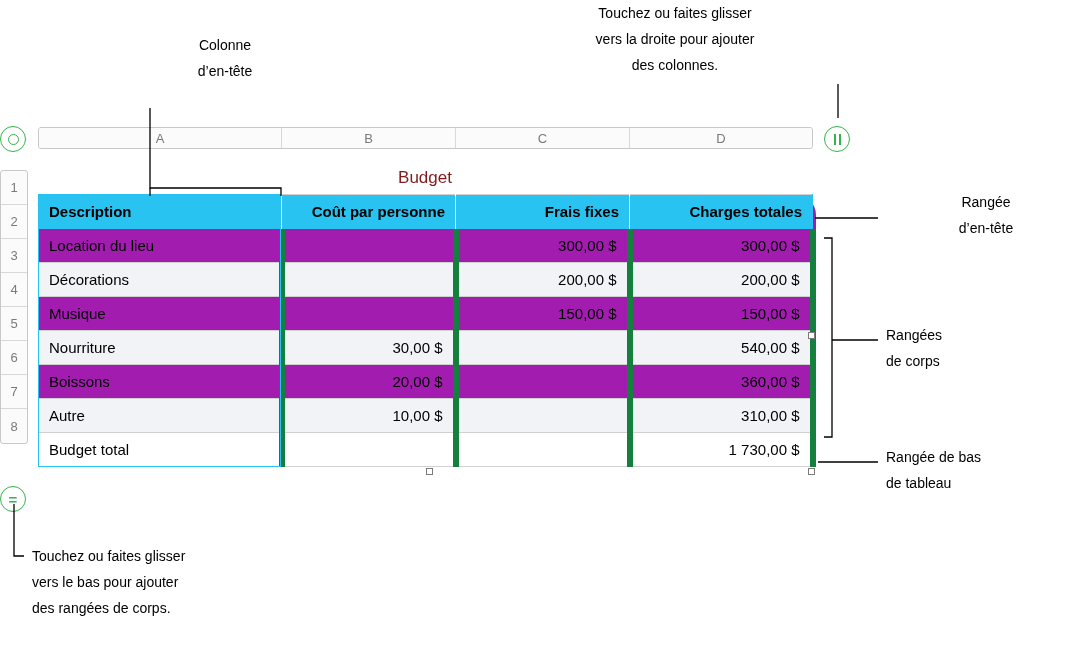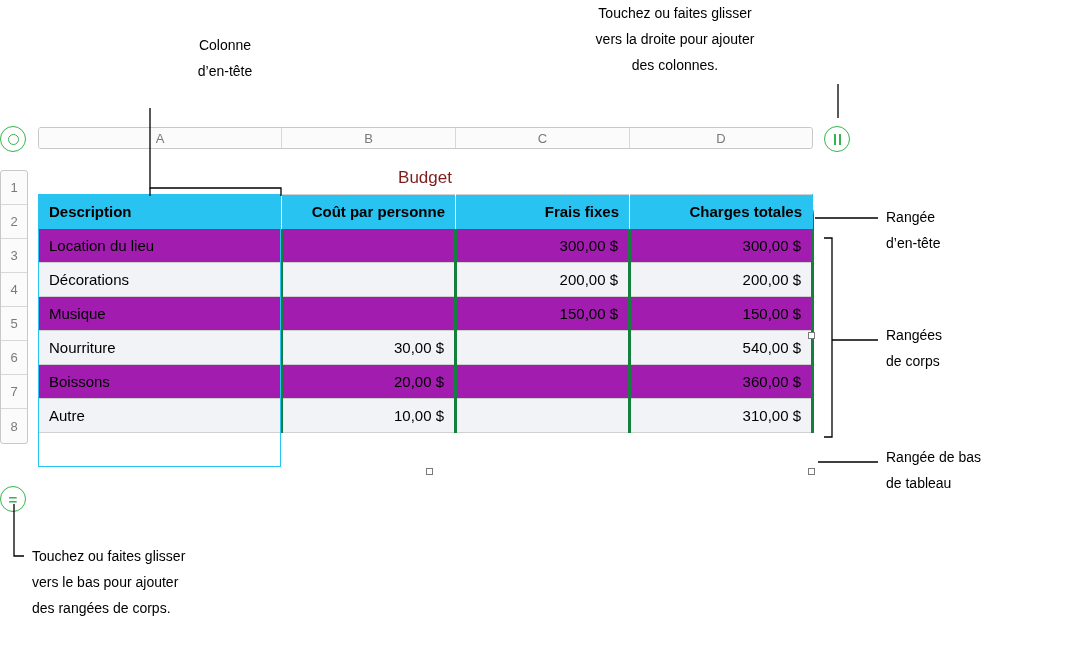--- a/index.html
+++ b/index.html
@@ -133,21 +133,21 @@
     table-layout: fixed;
     width: 774px;
     background: #a21caf;
     border-radius: 21px;
   }
   table.budget td {
     height: 34px;
     font-size: 15px;
     padding: 0 10px;
     box-sizing: border-box;
-    border-right: 3px solid #15803d;
+    border-right: 6px solid #15803d;
     border-bottom: 1px solid #d0d0d0;
   }
   table.budget tr td:first-child { border-left: 1px solid #d0d0d0; }
   table.budget tr:first-child td { border-top: 1px solid #d0d0d0; }
 
   tr.header-row td {
     background: #29c3f2;
     color: #000;
     font-weight: bold;
     border-right: 1px solid #ffffff;
@@ -192,21 +192,21 @@
 </head>
 <body>
 
 <div class="callout center" id="callout-header-column" style="left:135px; top:32px; width:180px;">Colonne
 d’en-tête</div>
 
 <div class="callout center" id="callout-add-columns" style="left:495px; top:0px; width:360px;">Touchez ou faites glisser
 vers la droite pour ajouter
 des colonnes.</div>
 
-<div class="callout right" id="callout-header-row" style="left:886px; top:204px; width:200px;">Rangée
+<div class="callout right" id="callout-header-row" style="left:886px; top:189px; width:200px;text-align:center;">Rangée
 d’en-tête</div>
 
 <div class="callout right" id="callout-body-rows" style="left:886px; top:322px; width:200px;">Rangées
 de corps</div>
 
 <div class="callout right" id="callout-footer-row" style="left:886px; top:444px; width:200px;">Rangée de bas
 de tableau</div>
 
 <div class="callout" id="callout-add-rows" style="left:32px; top:543px; width:400px;">Touchez ou faites glisser
 vers le bas pour ajouter
@@ -292,20 +292,26 @@
         <td class="num">20,00 $</td>
         <td class="num"></td>
         <td class="num">360,00 $</td>
       </tr>
       <tr class="alt">
         <td class="name">Autre</td>
         <td class="num">10,00 $</td>
         <td class="num"></td>
         <td class="num">310,00 $</td>
       </tr>
+      <tr class="footer-row">
+        <td class="name">Budget total</td>
+        <td class="num"></td>
+        <td class="num"></td>
+        <td class="num">1 730,00 $</td>
+      </tr>
     </tbody>
   </table>
 
   <div class="sel-outline" id="header-col-outline"></div>
 
   <div class="handle" style="left:808px; top:222px;"></div>
   <div class="handle" style="left:426px; top:358px;"></div>
   <div class="handle" style="left:808px; top:358px;"></div>
 </div>
 

